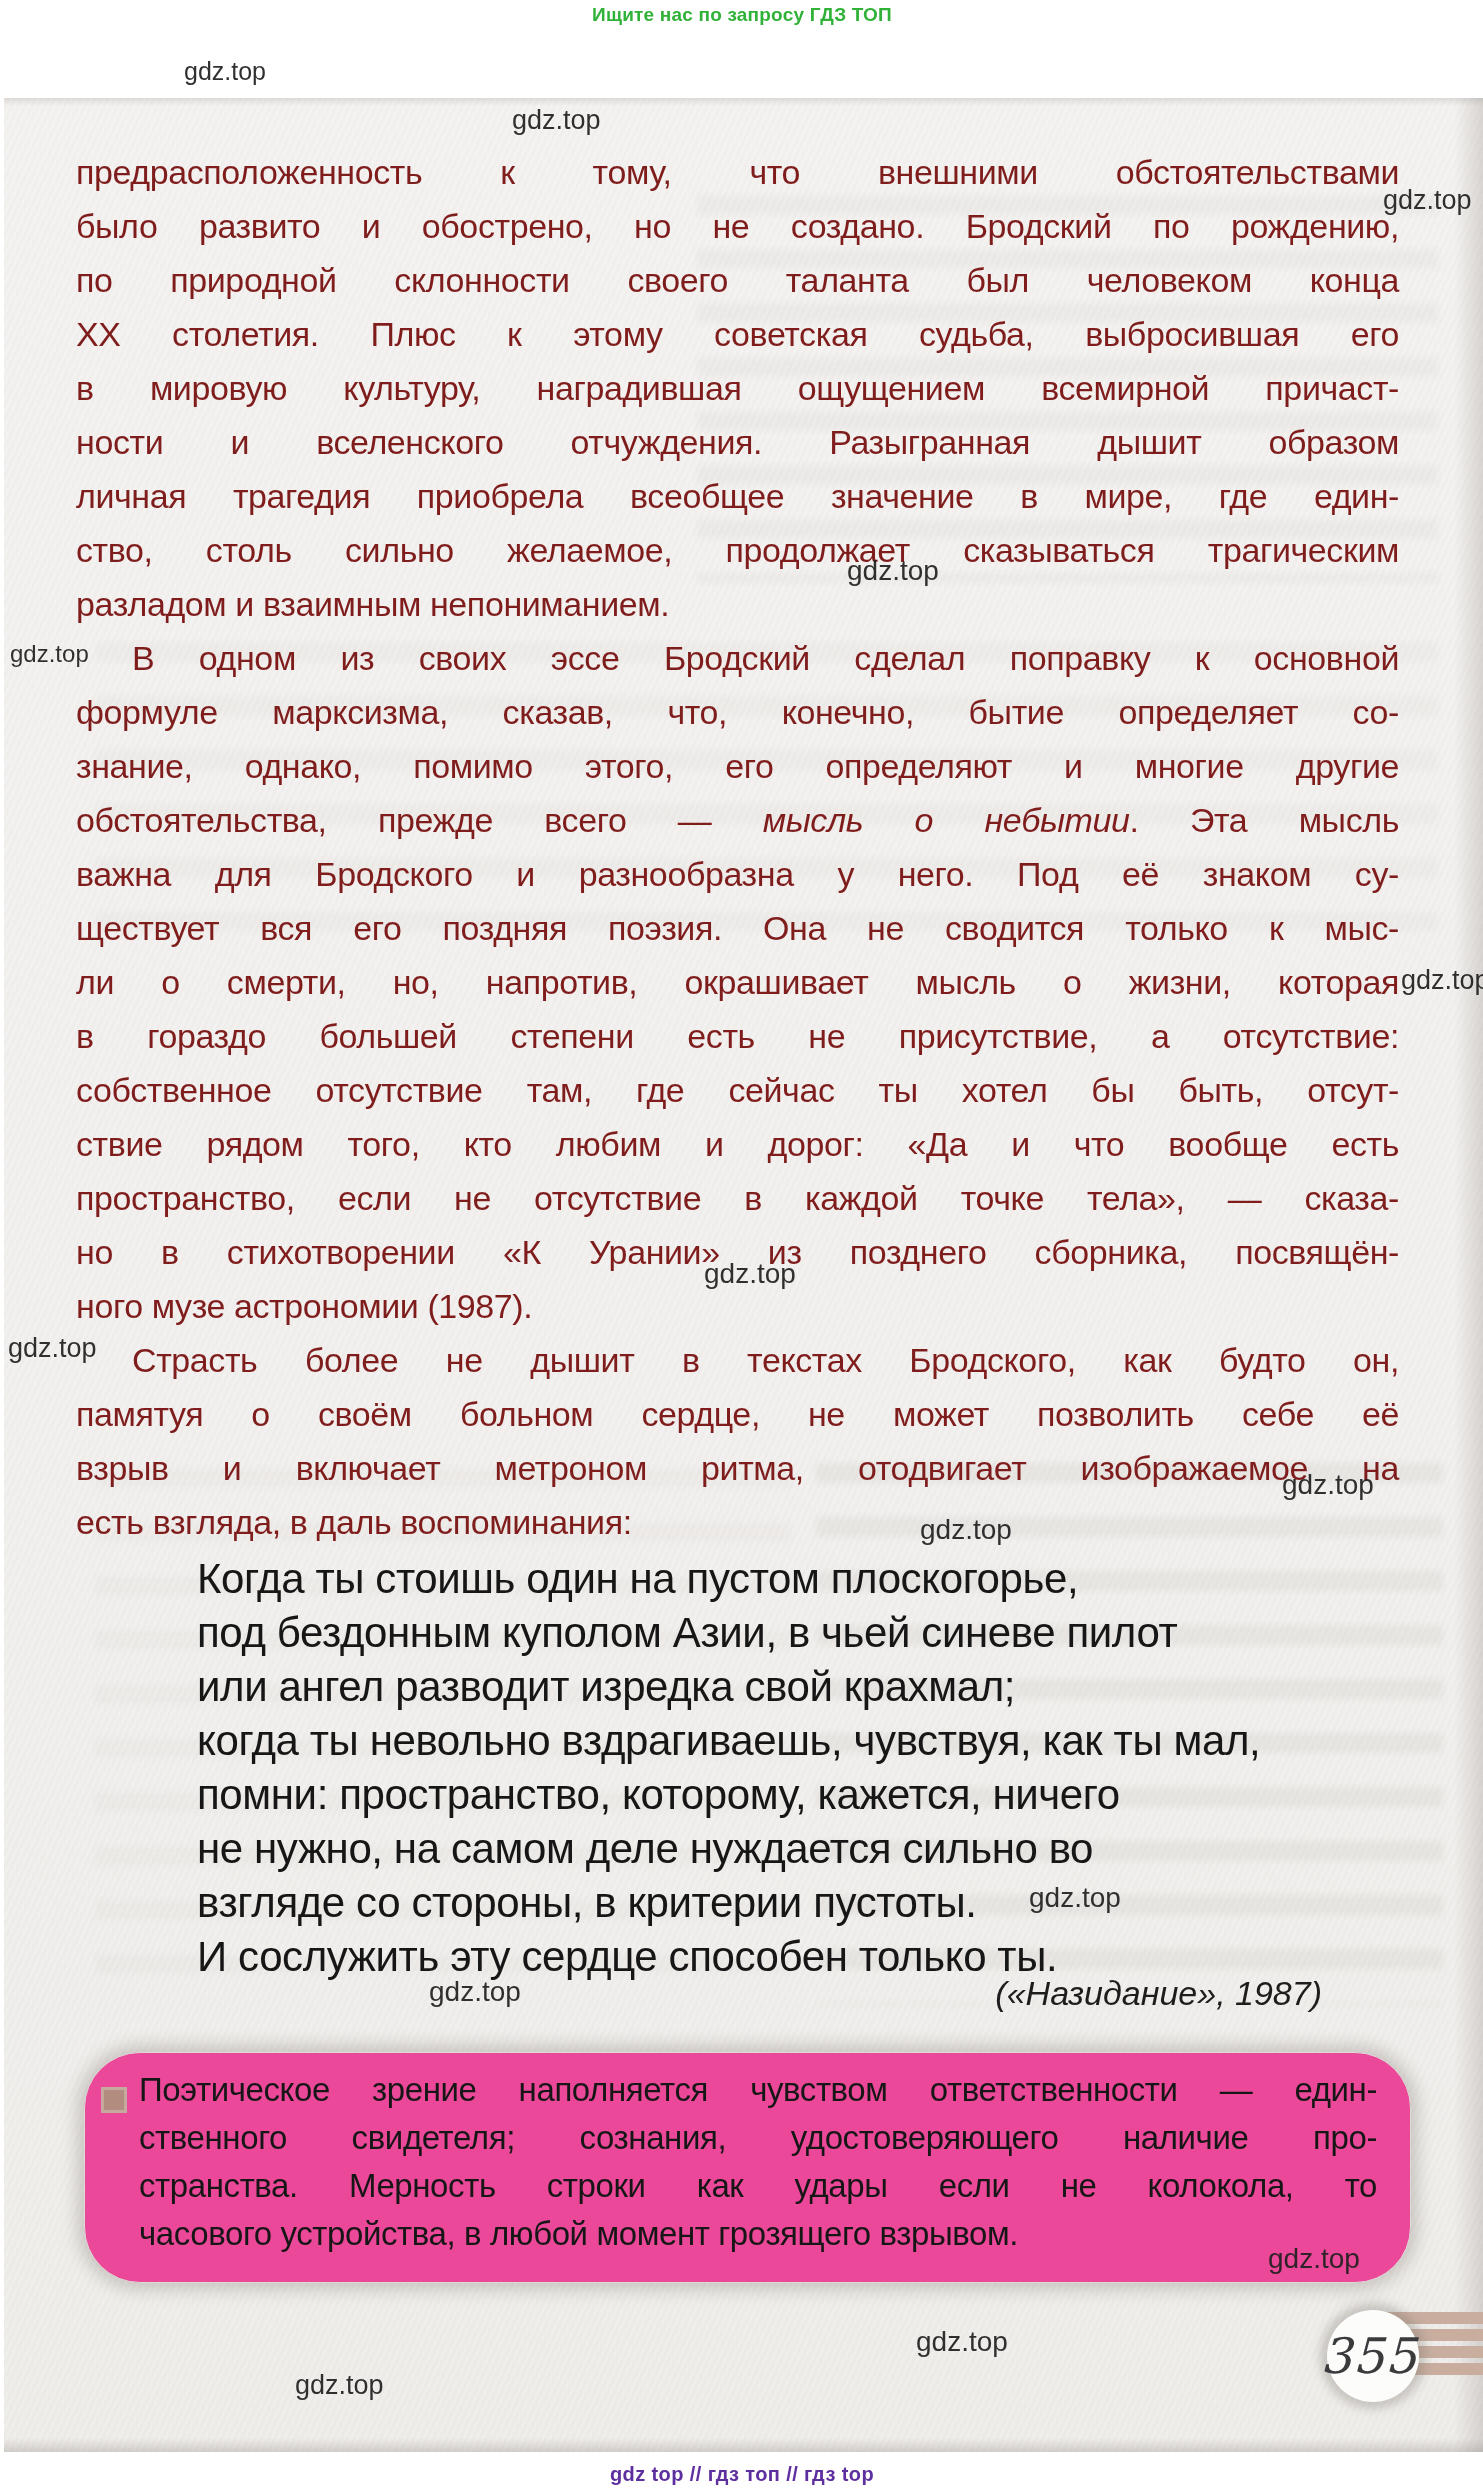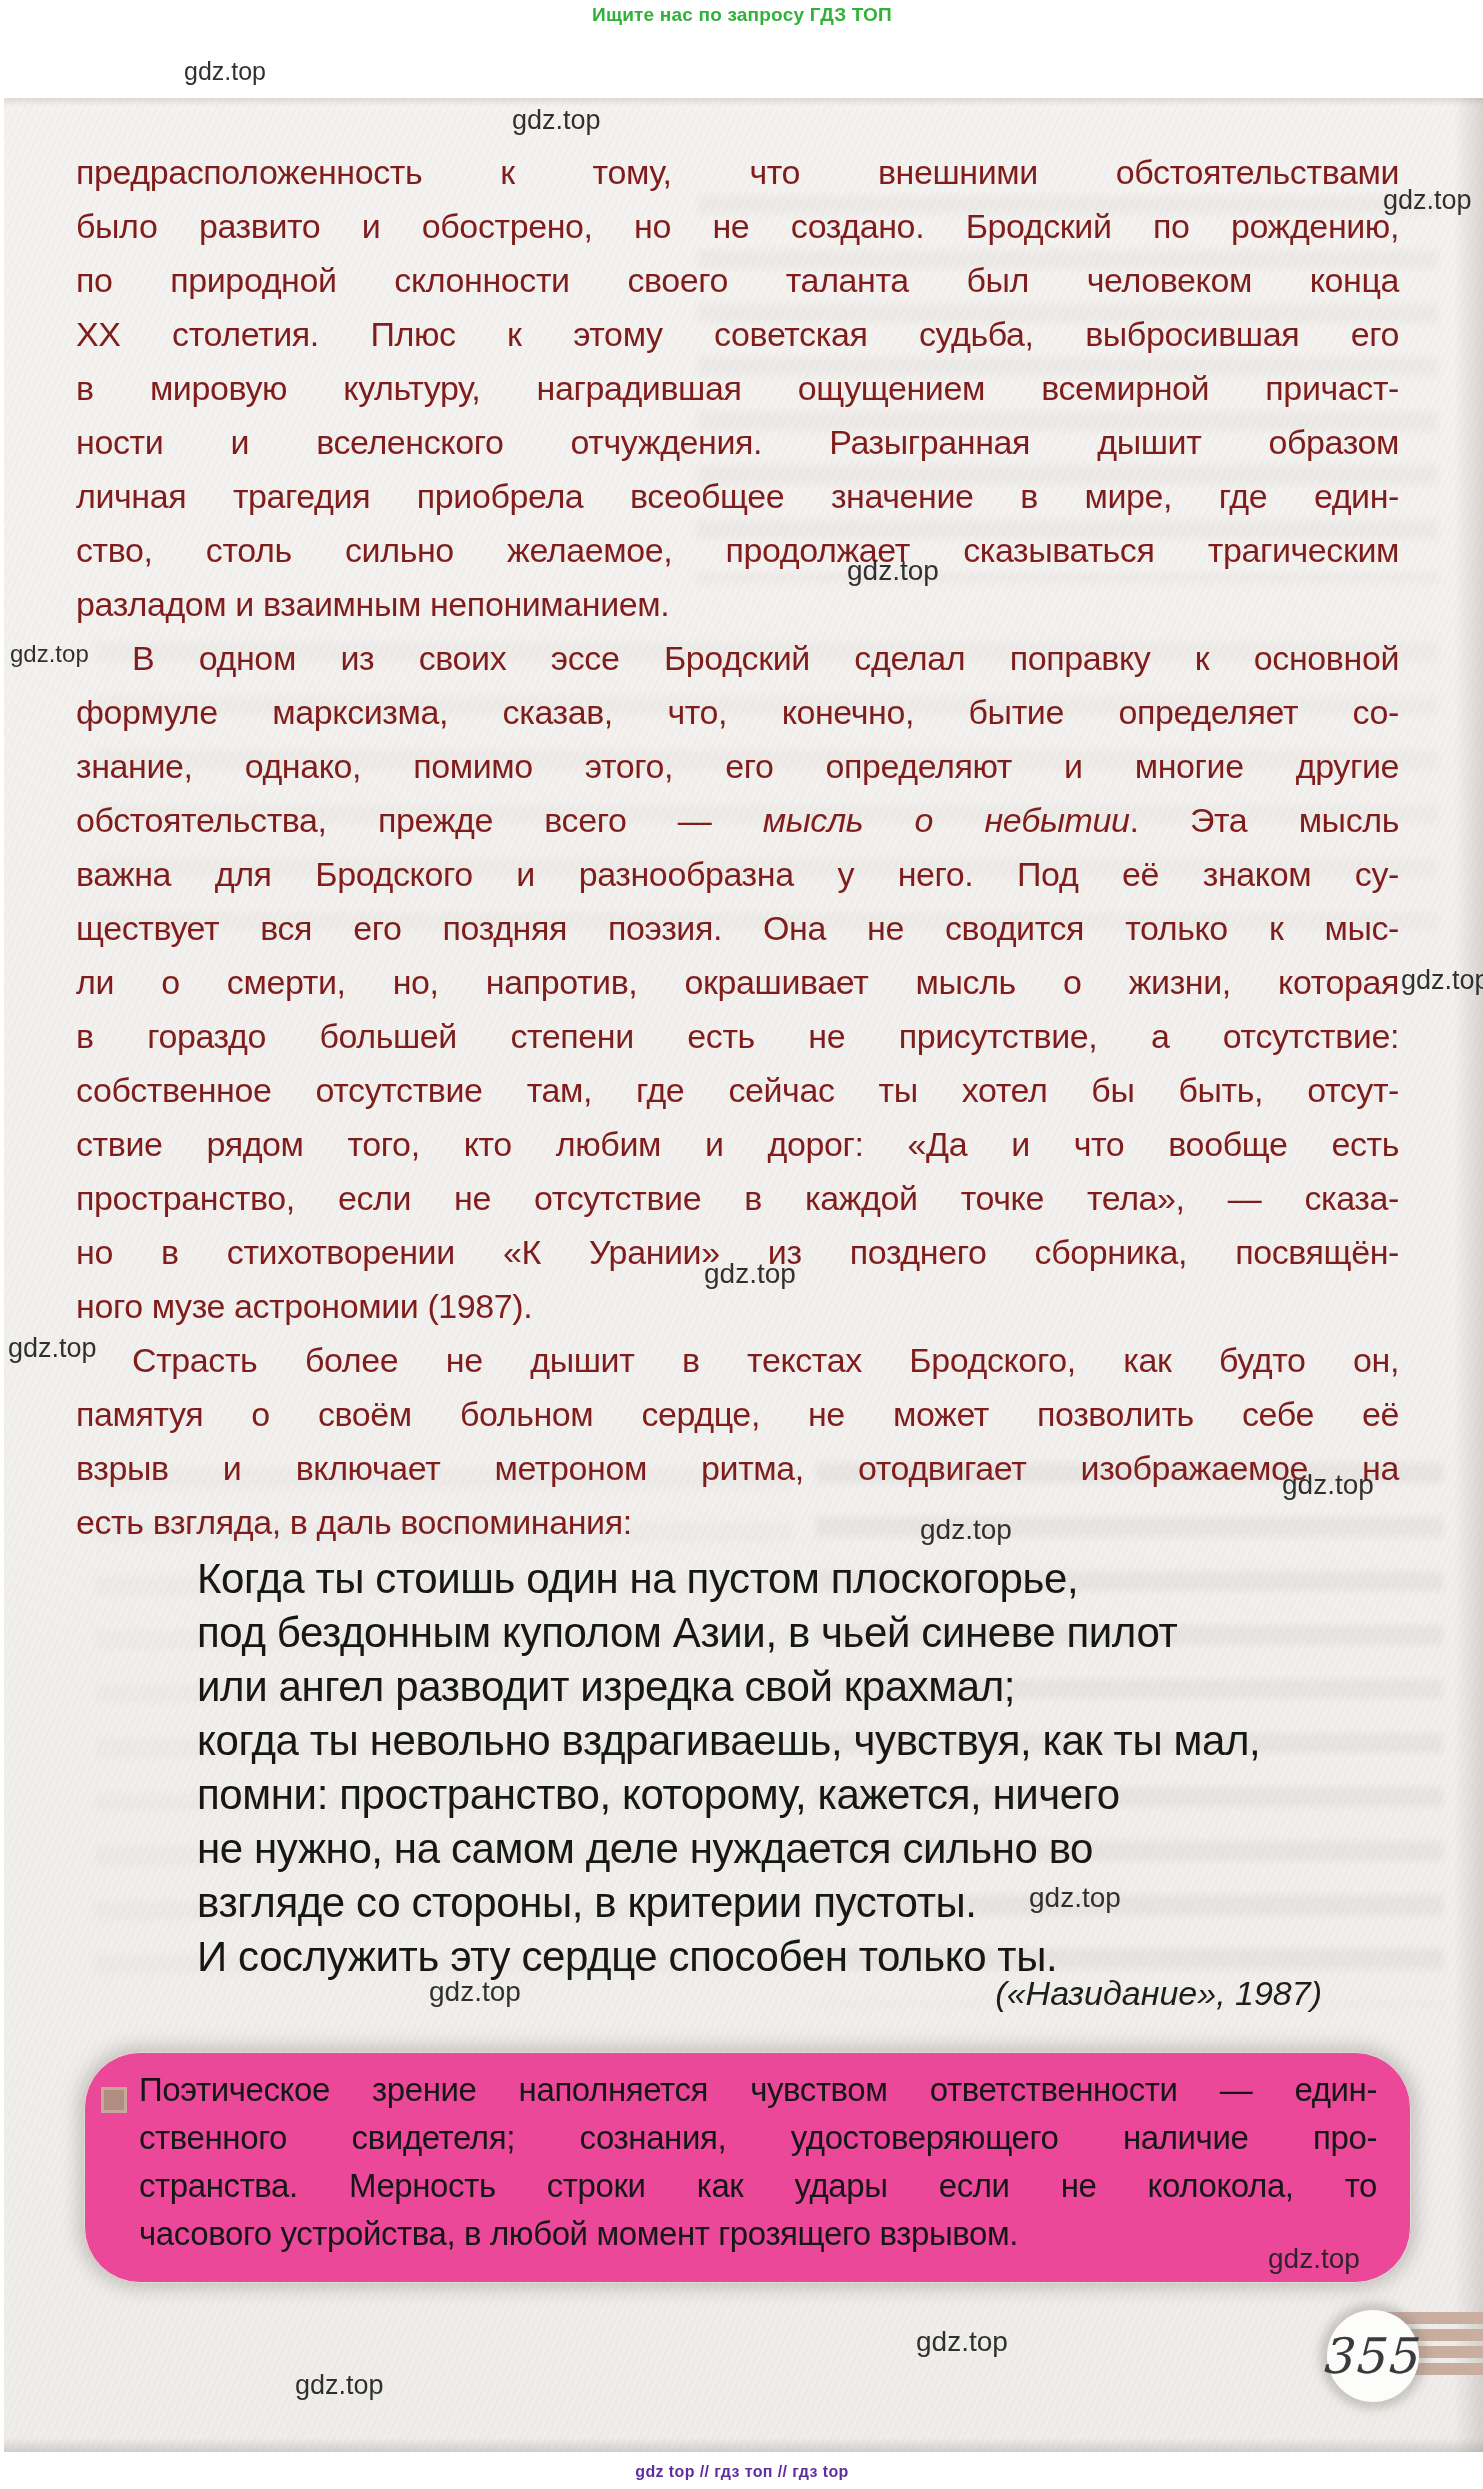--- a/index.html
+++ b/index.html
@@ -25,21 +25,21 @@
   .bleed.b2{left:95px;top:642px;width:1343px;height:289px;opacity:.30;}
   .bleed.b3{left:816px;top:1463px;width:627px;height:542px;opacity:.60;}
   .bleed.b4{left:95px;top:1468px;width:697px;height:537px;opacity:.28;}
   .bleed.b5{left:149px;top:2104px;width:1234px;height:164px;opacity:.45;}
 
   
   .promo-top{position:absolute;left:0;top:4px;width:100%;text-align:center;
              font-size:19px;font-weight:bold;color:var(--c-green);letter-spacing:0.2px;}
   
   .promo-bottom{position:absolute;left:0;top:2463px;width:100%;text-align:center;
-             font-size:16px;font-weight:bold;color:var(--c-purple);letter-spacing:0.4px;}
+             font-size:20px;font-weight:bold;color:var(--c-purple);letter-spacing:0.4px;}
 
   
   .bodycol{position:absolute;left:76px;top:145px;width:1323px;
            font-size:34px;line-height:54px;color:#7f1d1d;letter-spacing:-0.4px;}
   .tl{text-align:justify;text-align-last:justify;white-space:normal;}
   .tl.last{text-align:left;text-align-last:left;}
   .tl.ind{text-indent:56px;}
   .it{font-style:italic;margin-top:16px;}
 
   

